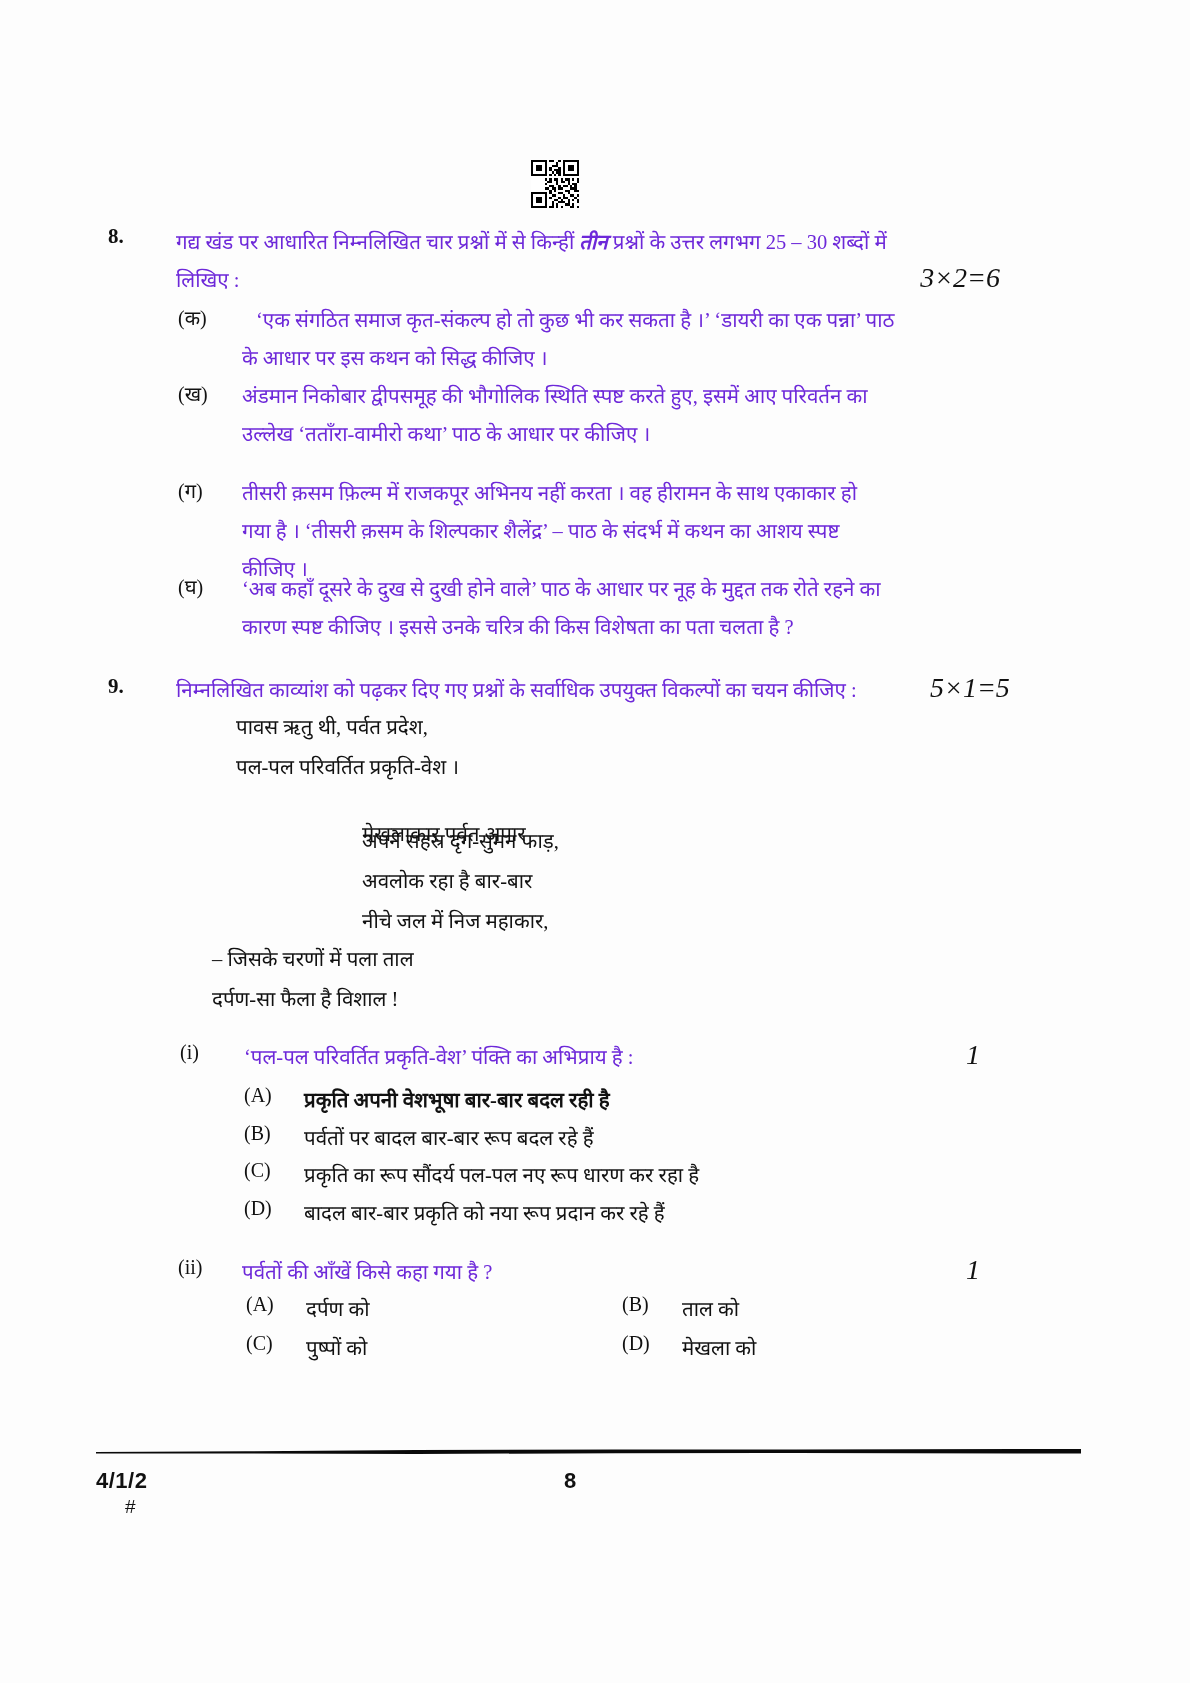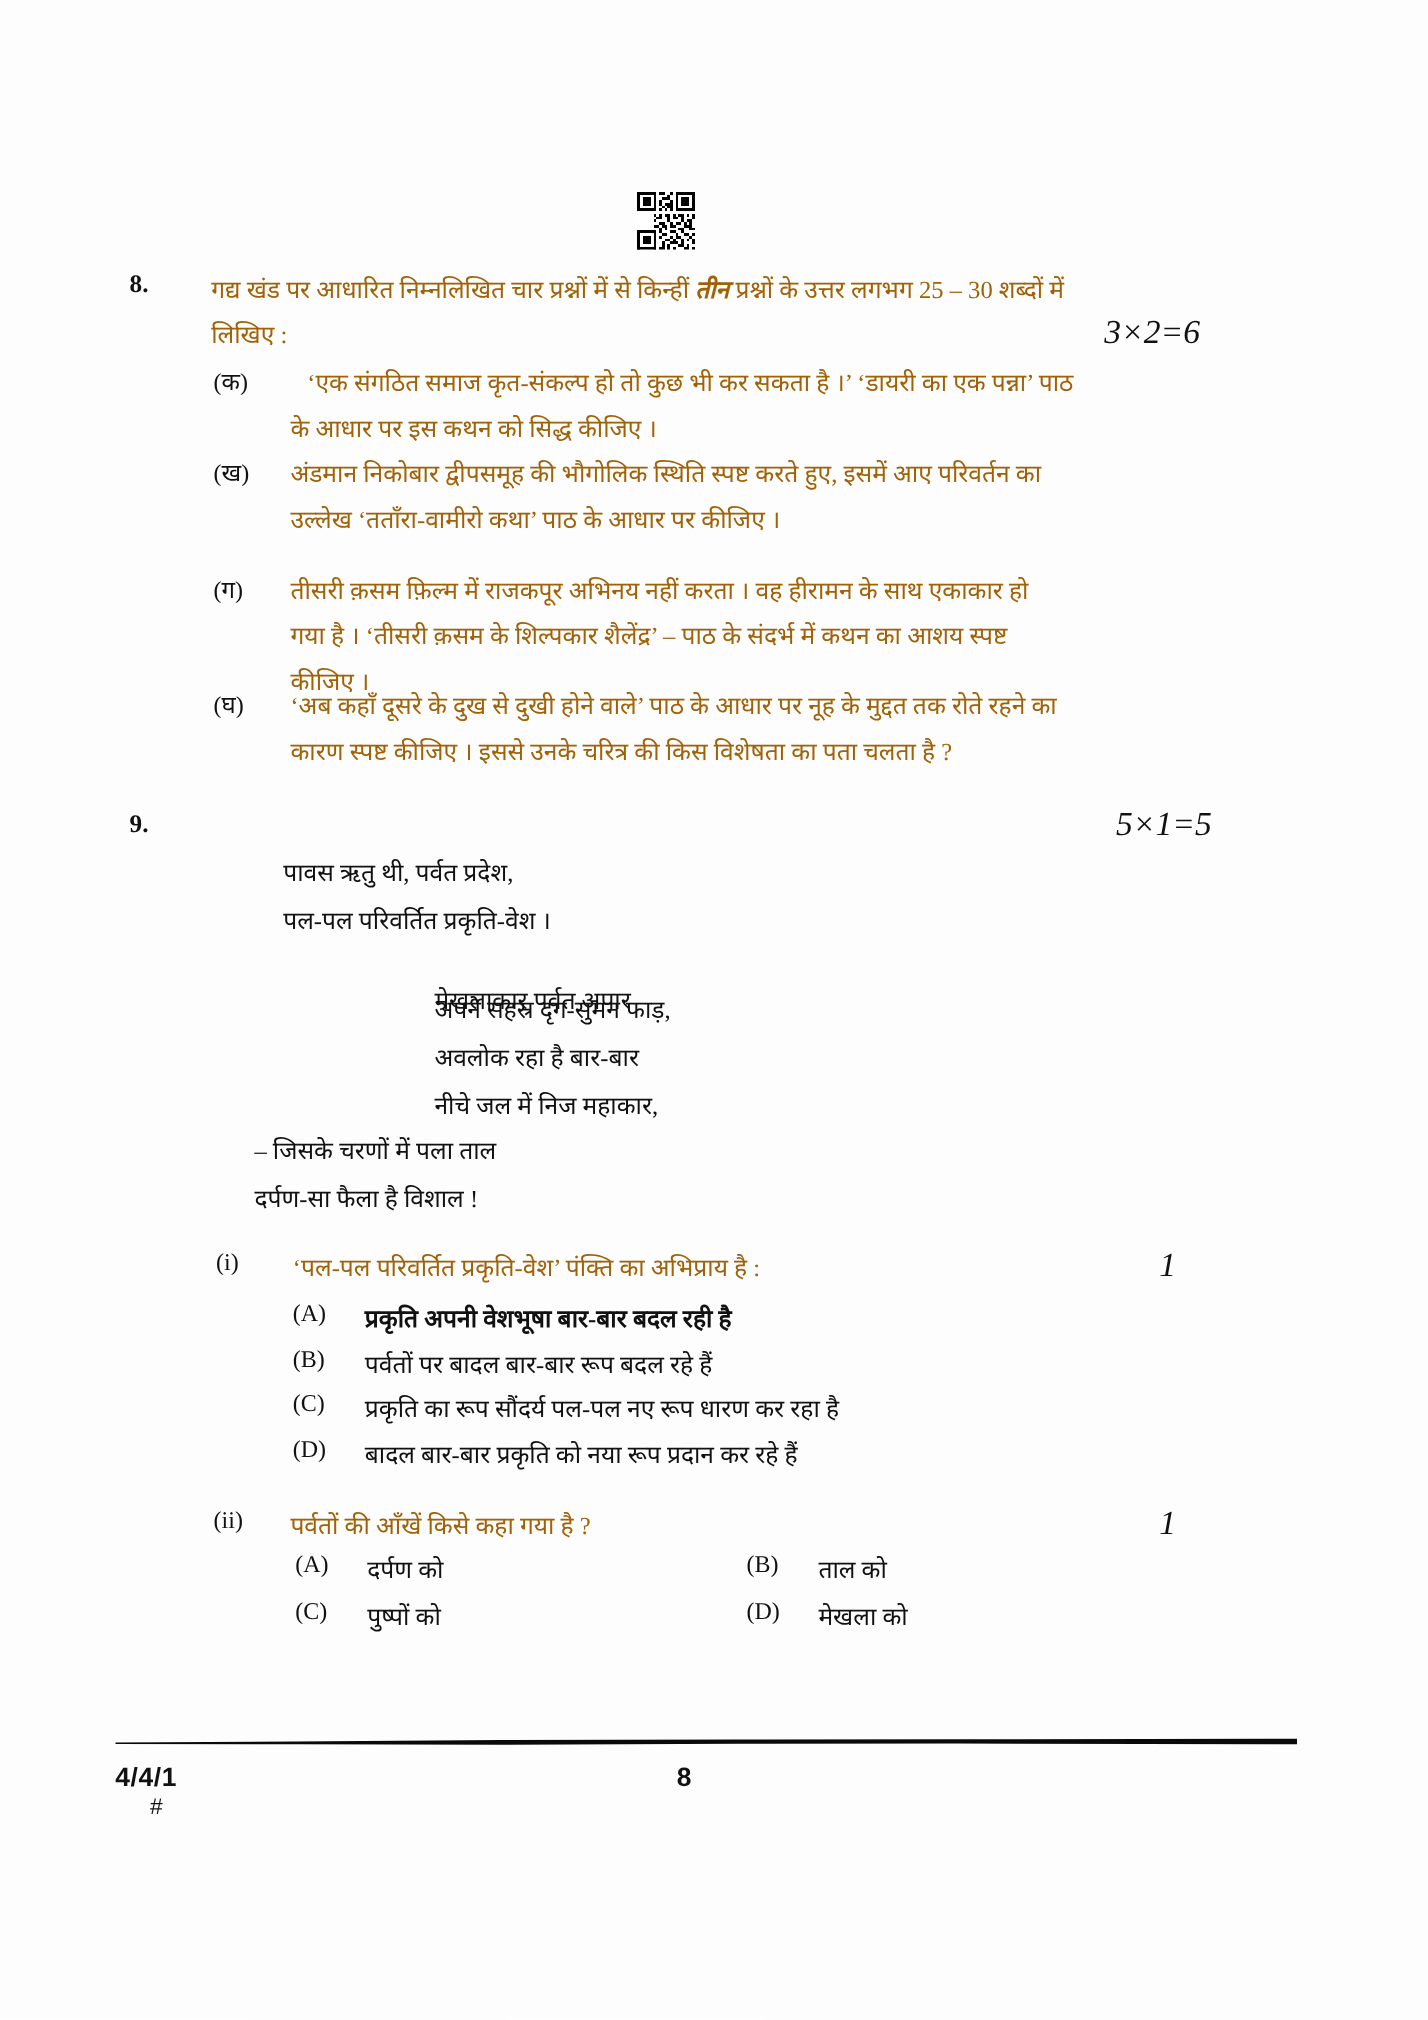--- a/index.html
+++ b/index.html
@@ -50,21 +50,21 @@
     font-style: italic;
     font-size: 28px;
     font-family: "Liberation Serif", serif;
     text-align: right;
   }
   .htext {
     position: absolute;
     font-family: "Liberation Serif", "DejaVu Serif", serif;
     font-size: 20.5px;
     line-height: 40px;
-    color: #a16207;
+    color: #6d28d9;
     white-space: pre-wrap;
   }
 
   .opt-letter {
     position: absolute;
     font-size: 20px;
     font-family: "Liberation Serif", serif;
   }
   .opt-text {
     position: absolute;
@@ -233,20 +233,21 @@
   <div class="qlabel" style="left:178px; top:477px;">(ग)</div>
   <div class="htext" style="left:242px; top:473px; width:760px;">तीसरी क़सम फ़िल्म में राजकपूर अभिनय नहीं करता । वह हीरामन के साथ एकाकार हो</div>
   <div class="htext" style="left:242px; top:511px; width:760px;">गया है । ‘तीसरी क़सम के शिल्पकार शैलेंद्र’ – पाठ के संदर्भ में कथन का आशय स्पष्ट</div>
   <div class="htext" style="left:242px; top:549px; width:760px;">कीजिए ।</div>
 
   <div class="qlabel" style="left:178px; top:573px;">(घ)</div>
   <div class="htext" style="left:242px; top:607px; width:780px;">कारण स्पष्ट कीजिए । इससे उनके चरित्र की किस विशेषता का पता चलता है ?</div>
   <div class="htext" style="left:242px; top:569px; width:780px;">‘अब कहाँ दूसरे के दुख से दुखी होने वाले’ पाठ के आधार पर नूह के मुद्दत तक रोते रहने का</div>
 
   <div class="qnum" style="left:108px; top:674px;">9.</div>
+  <div class="htext" style="left:176px; top:670px;">निम्नलिखित काव्यांश को पढ़कर दिए गए प्रश्नों के सर्वाधिक उपयुक्त विकल्पों का चयन कीजिए :</div>
   <div class="marks" style="left:930px; top:672px; width:74px;">5×1=5</div>
 
   <div class="poem-line" style="left:236px; top:712px;">पावस ऋतु थी, पर्वत प्रदेश,</div>
   <div class="poem-line" style="left:236px; top:752px;">पल-पल परिवर्तित प्रकृति-वेश ।</div>
   <div class="poem-line" style="left:362px; top:787px;margin-top:32px;">मेखलाकार पर्वत अपार</div>
   <div class="poem-line" style="left:362px; top:826px;">अपने सहस्र दृग-सुमन फाड़,</div>
   <div class="poem-line" style="left:362px; top:866px;">अवलोक रहा है बार-बार</div>
   <div class="poem-line" style="left:362px; top:906px;">नीचे जल में निज महाकार,</div>
   <div class="poem-line" style="left:212px; top:944px;">– जिसके चरणों में पला ताल</div>
   <div class="poem-line" style="left:212px; top:984px;">दर्पण-सा फैला है विशाल !</div>
@@ -282,17 +283,17 @@
 
   <div class="opt-letter" style="left:622px; top:1332px;">(D)</div>
   <div class="opt-text" style="left:682px; top:1329px;">मेखला को</div>
 
   <div class="footer-rule">
     <svg width="985" height="9" viewBox="0 0 985 9" preserveAspectRatio="none">
       <path d="M0,4 L150,3.2 L320,2.0 L520,1.6 L700,1.4 L985,1.0 L985,5.6 L700,5.0 L520,5.2 L320,6.0 L150,5.6 L0,5.4 Z" fill="#0a0a0a"></path>
     </svg>
   </div>
 
-  <div class="footer-code">4/4/1</div>
+  <div class="footer-code">4/1/2</div>
   <div class="footer-hash">#</div>
   <div class="footer-page">8</div>
 
 </div>
 
 </body></html>

